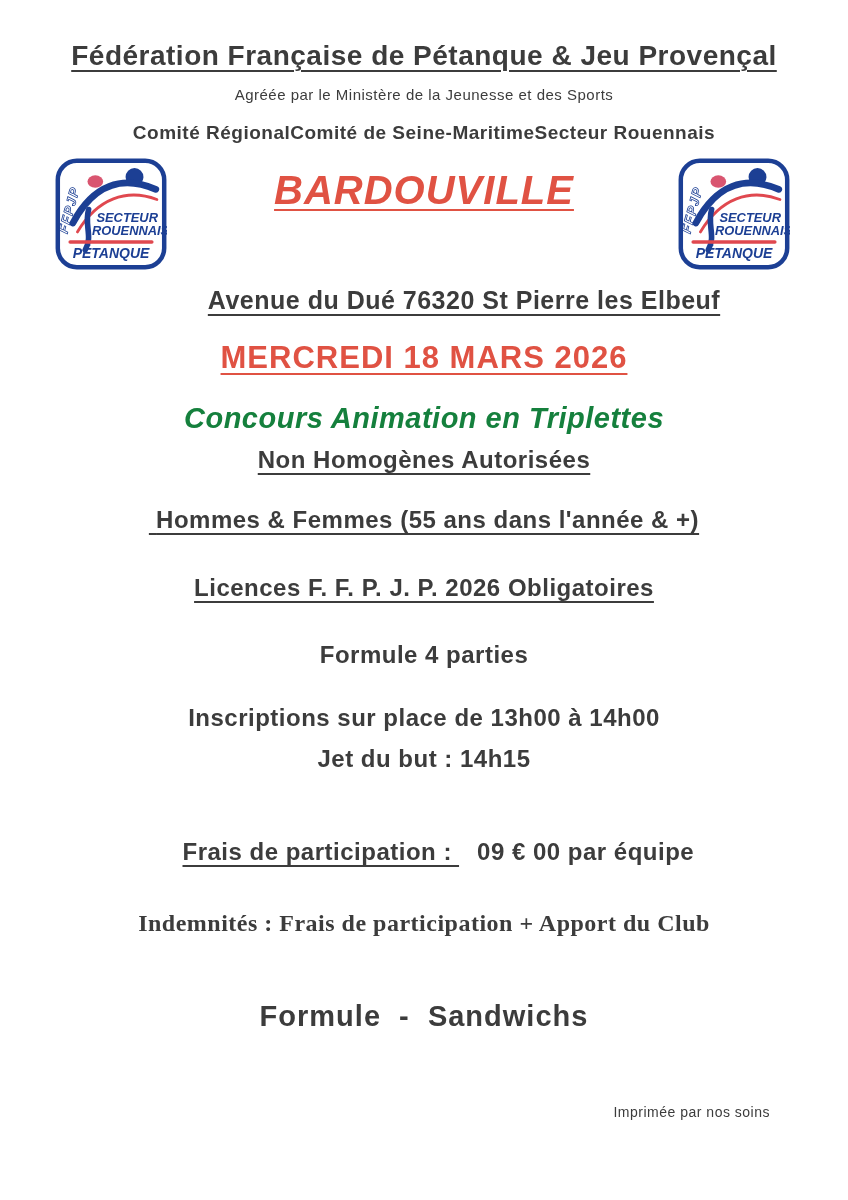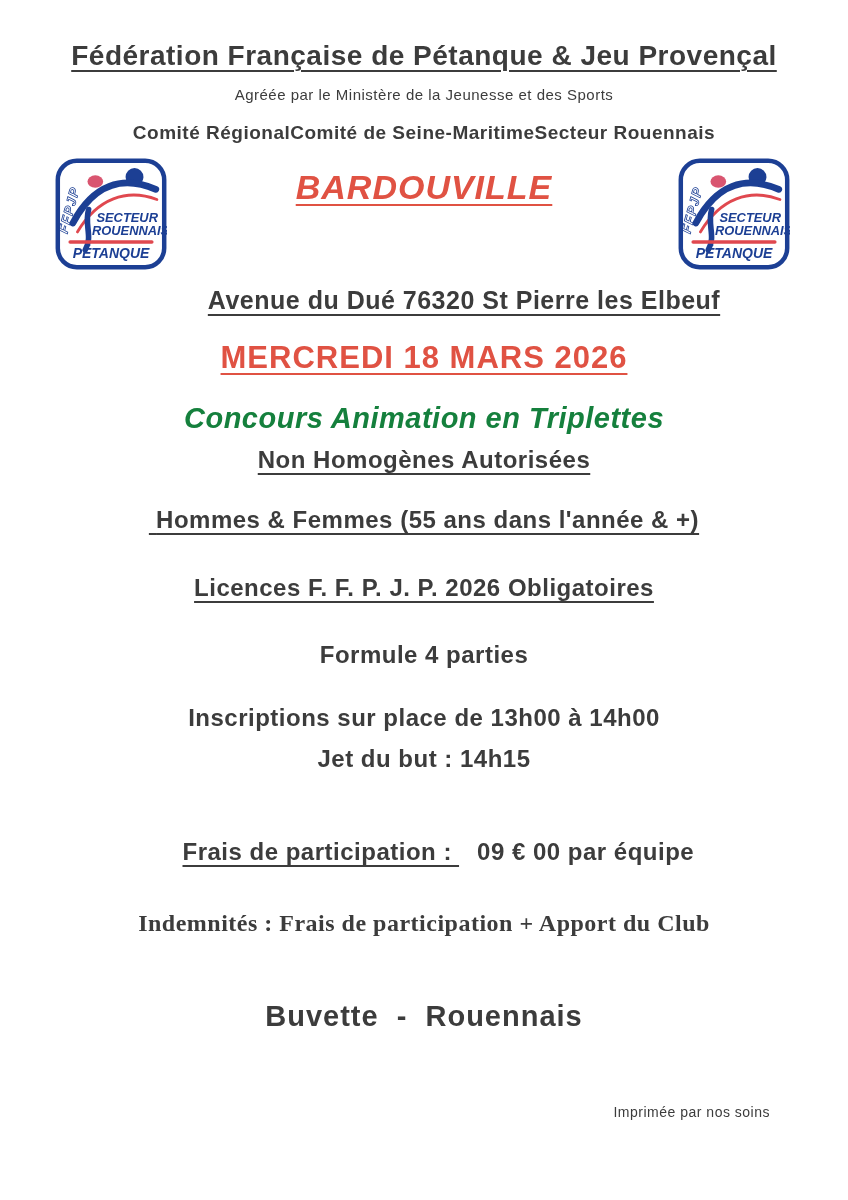--- a/index.html
+++ b/index.html
@@ -21,21 +21,21 @@
     text-align: center;
     white-space: pre-wrap;
     font-weight: 600;
     color: #3c3c3c;
     letter-spacing: 0.5px;
   }
   .u { text-decoration: underline; text-decoration-thickness: 2px; text-underline-offset: 5px; }
   .title       { top: 40px;  font-size: 28px; }
   .subtitle    { top: 86px;  font-size: 15px; font-weight: 500; }
   .committees  { top: 122px; font-size: 19px; display: flex; justify-content: center; }
-  .bardouville { top: 168px; font-size: 34px; font-weight: 800; font-style: italic; color: #e05243; letter-spacing: 1px; }
+  .bardouville { top: 168px; font-size: 40px; font-weight: 800; font-style: italic; color: #e05243; letter-spacing: 1px; }
   .boulodrome  { top: 238px; font-size: 23px; }
   .avenue      { top: 286px; font-size: 25px; margin-left: 40px; }
   .mercredi    { top: 340px; font-size: 31px; font-weight: 800; color: #e05243; letter-spacing: 1px; }
   .concours    { top: 402px; font-size: 29px; color: #15803d; font-style: italic; }
   .nonhomo     { top: 446px; font-size: 24px; }
   .hommes      { top: 506px; font-size: 24px; }
   .licences    { top: 574px; font-size: 24px; }
   .formule     { top: 641px; font-size: 24px; }
   .inscriptions{ top: 704px; font-size: 24px; }
   .jet         { top: 745px; font-size: 24px; }
@@ -106,16 +106,16 @@
   <div class="line nonhomo u">Non Homogènes Autorisées</div>
   <div class="line hommes u"> Hommes &amp; Femmes (55 ans dans l'année &amp; +)</div>
   <div class="line licences u">Licences F. F. P. J. P. 2026 Obligatoires</div>
   <div class="line formule">Formule 4 parties</div>
   <div class="line inscriptions">Inscriptions sur place de 13h00 à 14h00</div>
   <div class="line jet">Jet du but : 14h15</div>
   <div class="line frais">
     <span class="u">Frais de participation : </span><span class="fee-value">09 € 00 par équipe</span>
   </div>
   <div class="line indemnites">Indemnités : Frais de participation + Apport du Club</div>
-  <div class="line buvette">Buvette  -  Rouennais</div>
+  <div class="line buvette">Formule  -  Sandwichs</div>
   <div class="line footer-note">Imprimée par nos soins</div>
 
 </div>
 
 </body></html>

